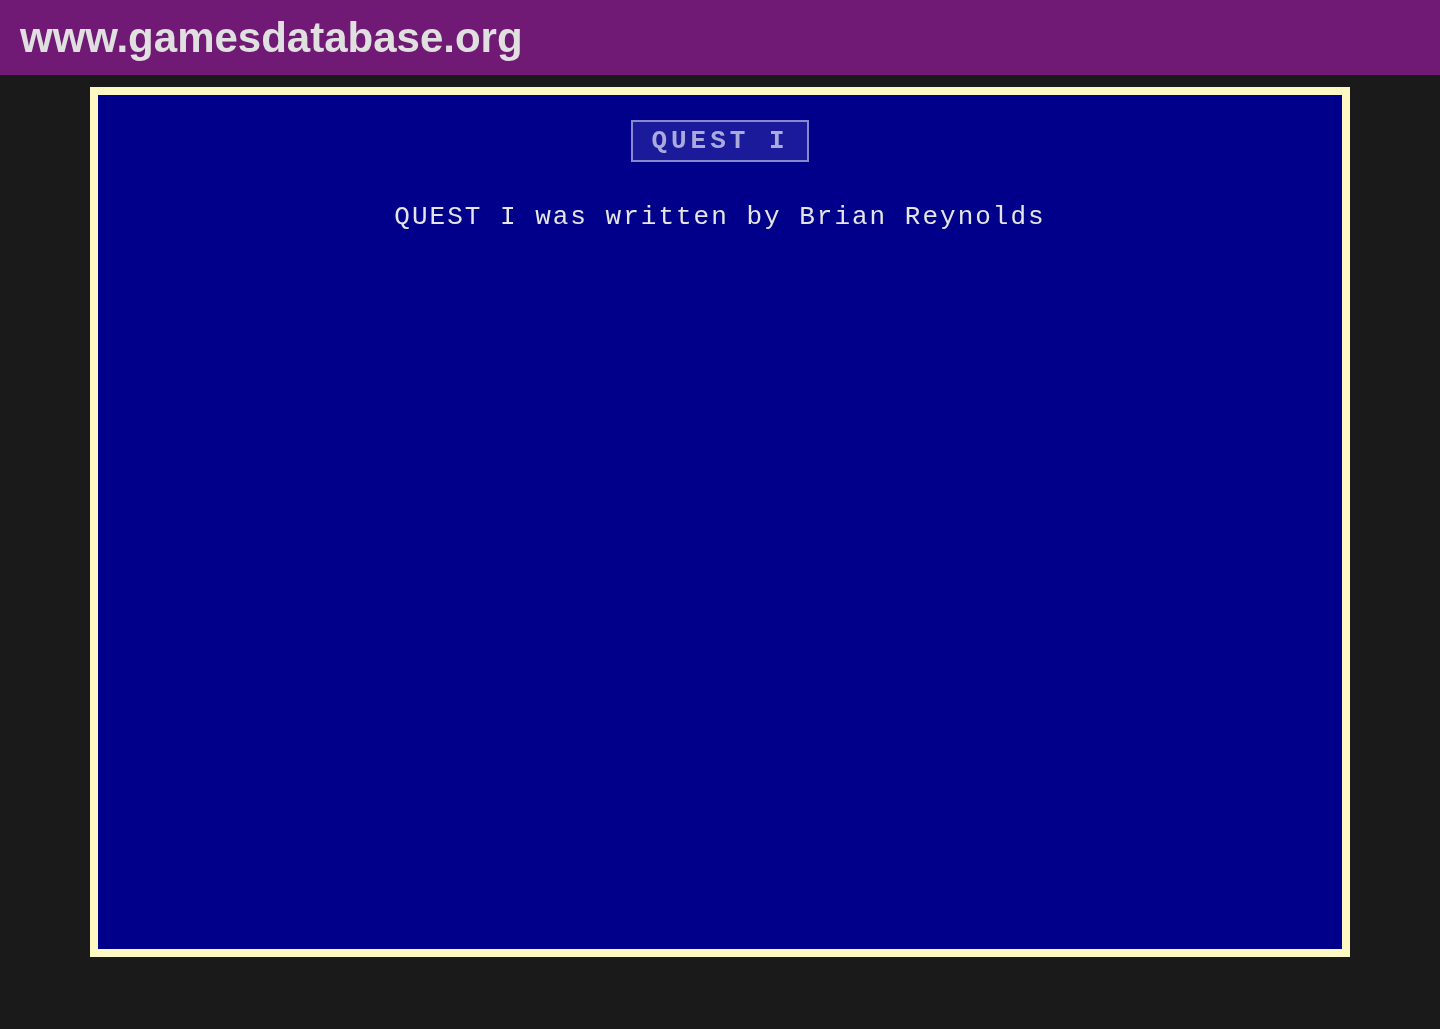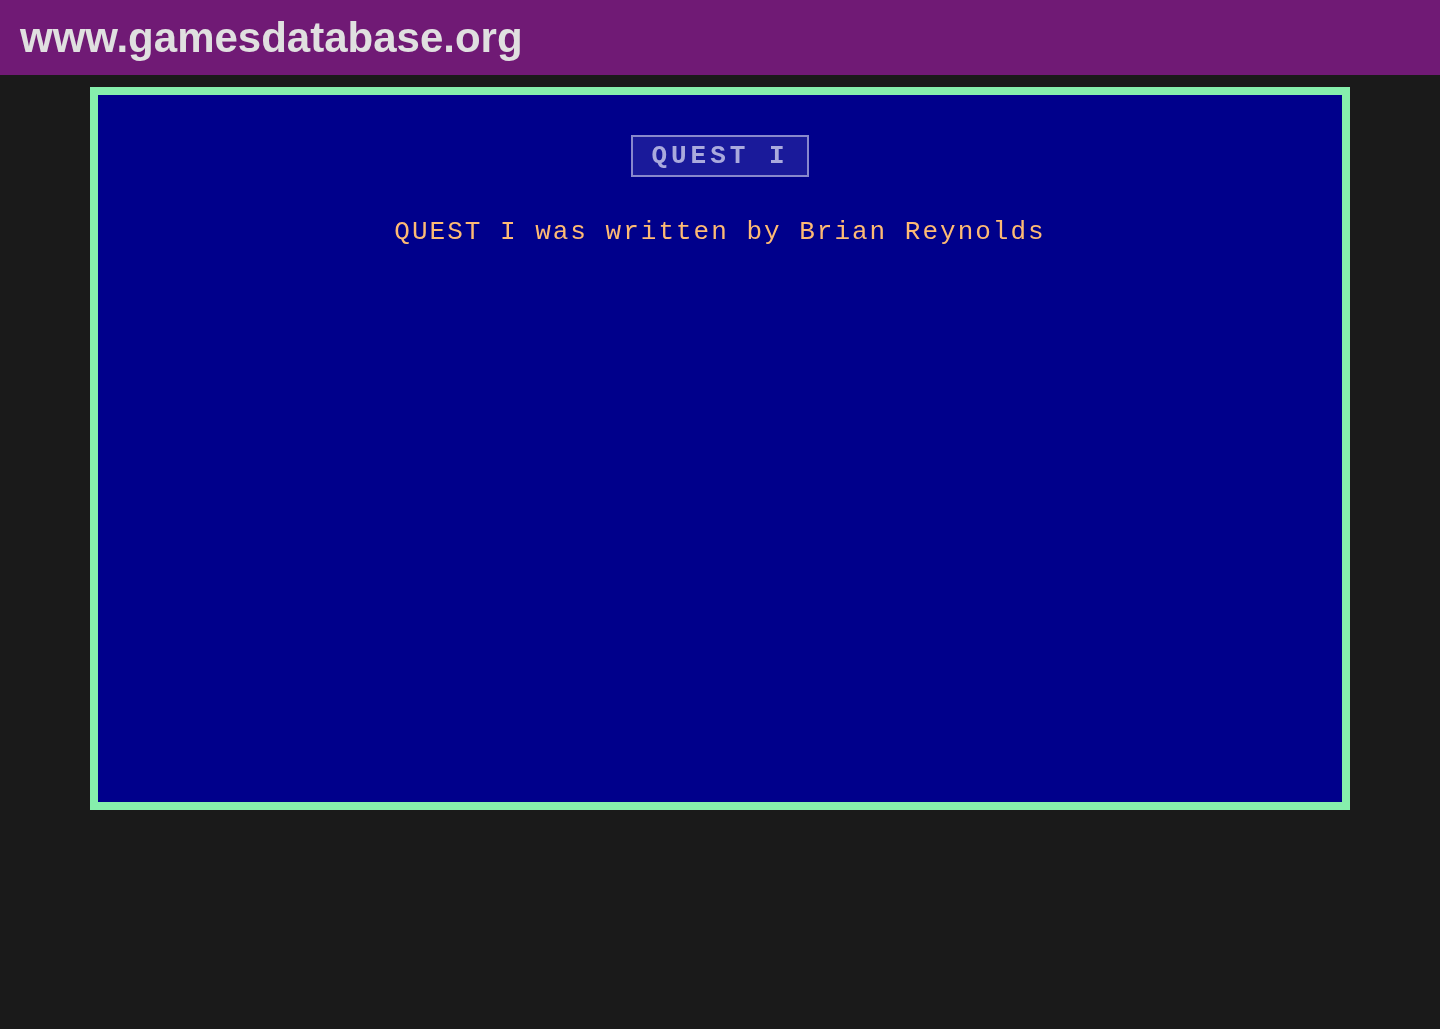--- a/index.html
+++ b/index.html
@@ -32,48 +32,48 @@
     .site-url {
       color: #e0e0e0;
       font-size: 42px;
       font-weight: bold;
       font-family: Arial, sans-serif;
     }
 
     .screen-container {
       margin-top: 12px;
       width: 1260px;
-      height: 723px;
+      height: 870px;
       background-color: #00008b;
-      border: 8px solid #86efac;
+      border: 8px solid #fef9c3;
       display: flex;
       flex-direction: column;
       align-items: center;
       justify-content: flex-start;
-      padding-top: 40px;
+      padding-top: 25px;
       position: relative;
     }
 
     .title-box {
       border: 2px solid #8888cc;
       padding: 4px 18px;
       margin-bottom: 40px;
       background-color: #1a1a9a;
     }
 
     .title-text {
       color: #aaaadd;
       font-family: 'Courier New', Courier, monospace;
       font-size: 26px;
       font-weight: bold;
       letter-spacing: 4px;
     }
 
     .credit-line {
-      color: #fdba74;
+      color: #e5e5e5;
       font-family: 'Courier New', Courier, monospace;
       font-size: 26px;
       margin-bottom: 16px;
       letter-spacing: 2px;
       text-align: center;
     }
   </style>
 </head>
 <body>
 

